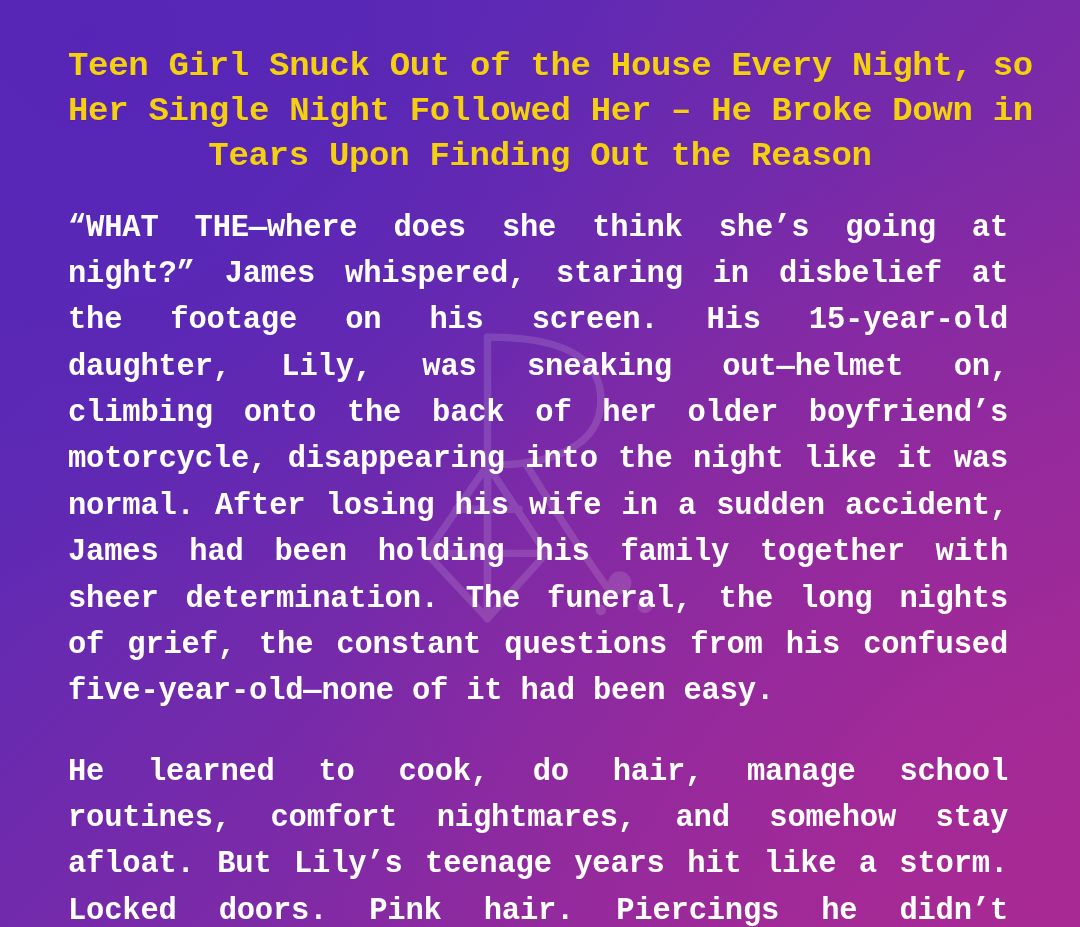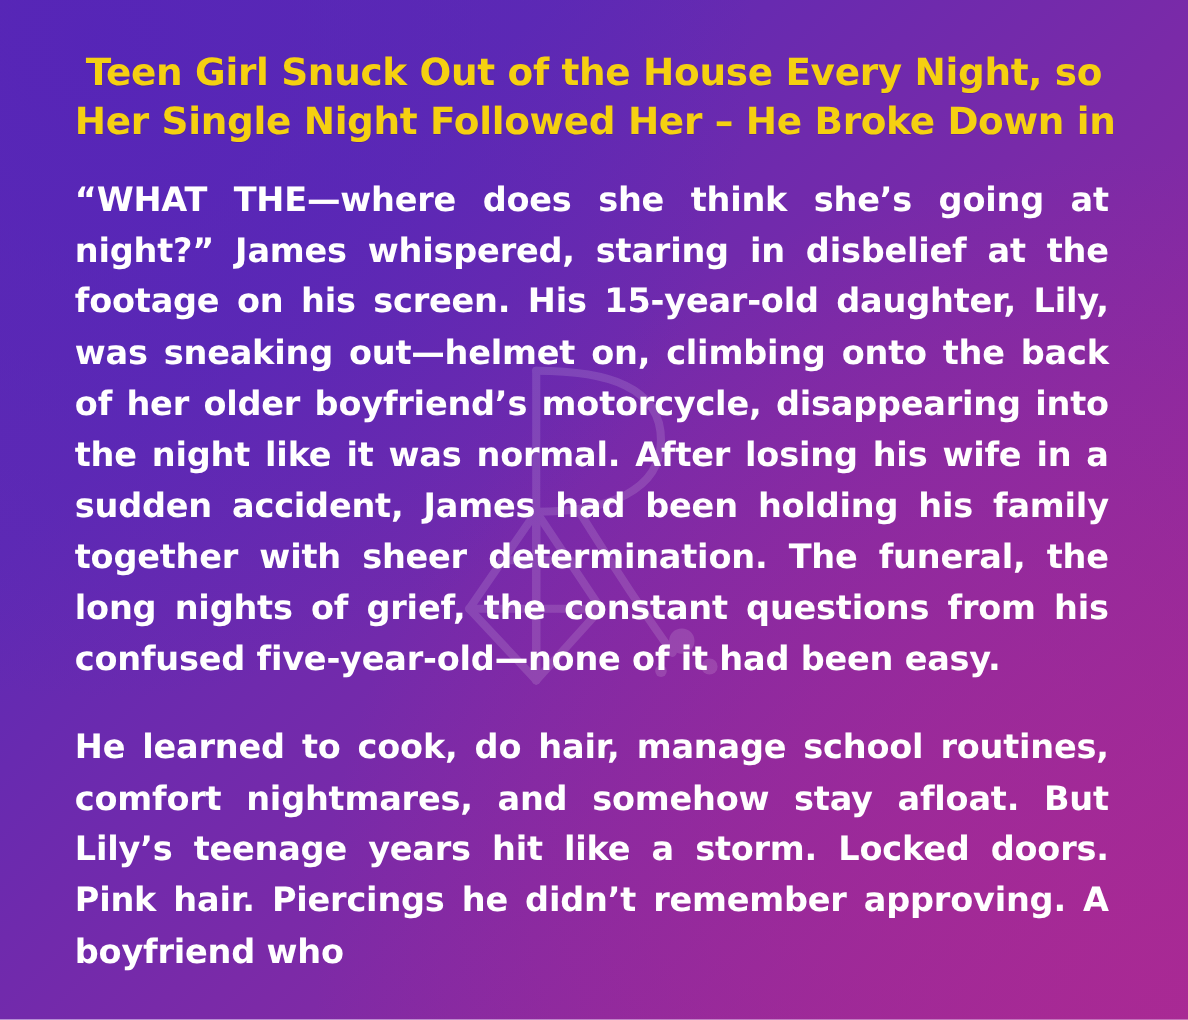--- a/index.html
+++ b/index.html
@@ -12,20 +12,21 @@
     font-family: "DejaVu Sans", sans-serif;
     overflow: hidden;
   }
   .card {
     position: relative;
     width: 1080px;
     height: 927px;
     box-sizing: border-box;
     background: linear-gradient(135deg, #5b2bb5 0%, #5f2ab4 25%, #7a2aa8 55%, #8e2a9e 78%, #a02a94 100%);
     overflow: hidden;
+    font-family: Liberation Mono, monospace;
   }
   .bg-tint {
     position: absolute;
     inset: 0;
     background:
       radial-gradient(circle at 8% 4%, rgba(86,37,183,0.95) 0%, rgba(86,37,183,0) 45%),
       radial-gradient(circle at 96% 96%, rgba(172,41,148,0.75) 0%, rgba(172,41,148,0) 55%);
     pointer-events: none;
   }
   
@@ -101,20 +102,21 @@
         <circle cx="300" cy="318" r="7"></circle>
         <circle cx="258" cy="322" r="5"></circle>
       </g>
     </svg>
   </div>
 
   <div class="content">
     <h1 class="headline">
       <span class="hl-line">Teen Girl Snuck Out of the House Every Night, so</span>
       <span class="hl-line">Her Single Night Followed Her – He Broke Down in</span>
+      <span class="hl-line">Tears Upon Finding Out the Reason</span>
     </h1>
 
     <div class="body-text">
       <p>“WHAT THE—where does she think she’s going at night?” James whispered, staring in disbelief at the footage on his screen. His 15-year-old daughter, Lily, was sneaking out—helmet on, climbing onto the back of her older boyfriend’s motorcycle, disappearing into the night like it was normal. After losing his wife in a sudden accident, James had been holding his family together with sheer determination. The funeral, the long nights of grief, the constant questions from his confused five-year-old—none of it had been easy.</p>
       <p>He learned to cook, do hair, manage school routines, comfort nightmares, and somehow stay afloat. But Lily’s teenage years hit like a storm. Locked doors. Pink hair. Piercings he didn’t remember approving. A boyfriend who</p>
     </div>
   </div>
 </div>
 
 </body></html>

